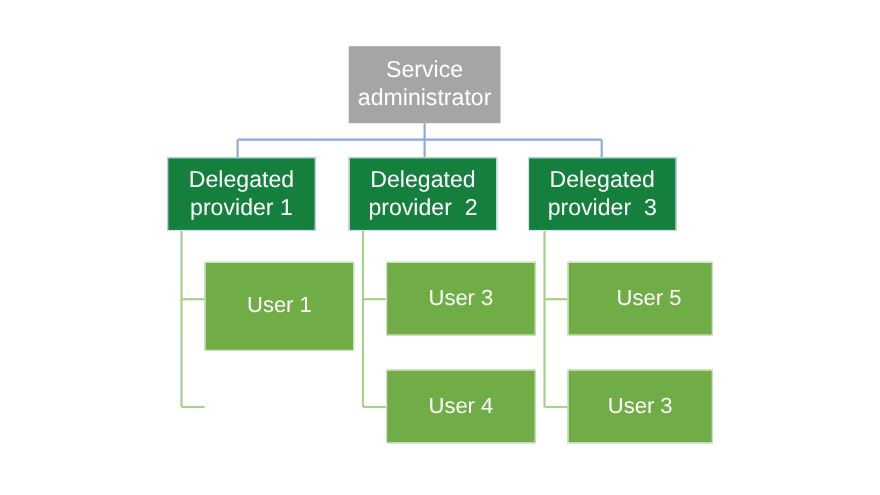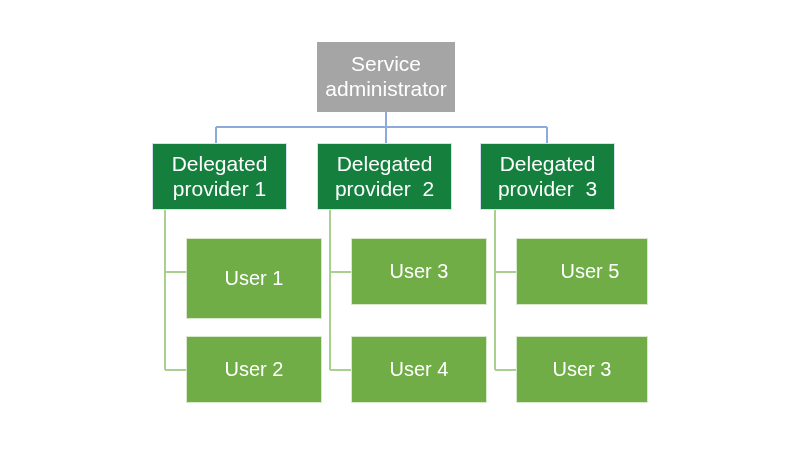--- a/index.html
+++ b/index.html
@@ -114,23 +114,20 @@
   <div class="node node-user" style="left:186px; top:238px; width:136px; height:81px;">
     <span class="node-label">User 1</span>
   </div>
   <div class="node node-user" style="left:351px; top:238px; width:136px; height:67px;">
     <span class="node-label">User 3</span>
   </div>
   <div class="node node-user" style="left:516px; top:238px; width:132px; height:67px;padding-left:16px;">
     <span class="node-label">User 5</span>
   </div>
 
-  <div class="node node-user" style="left:186px; top:336px; width:136px; height:67px;">
-    <span class="node-label">User 2</span>
-  </div>
   <div class="node node-user" style="left:351px; top:336px; width:136px; height:67px;">
     <span class="node-label">User 4</span>
   </div>
   <div class="node node-user" style="left:516px; top:336px; width:132px; height:67px;">
     <span class="node-label">User 3</span>
   </div>
 
 </div>
 
 </body></html>

